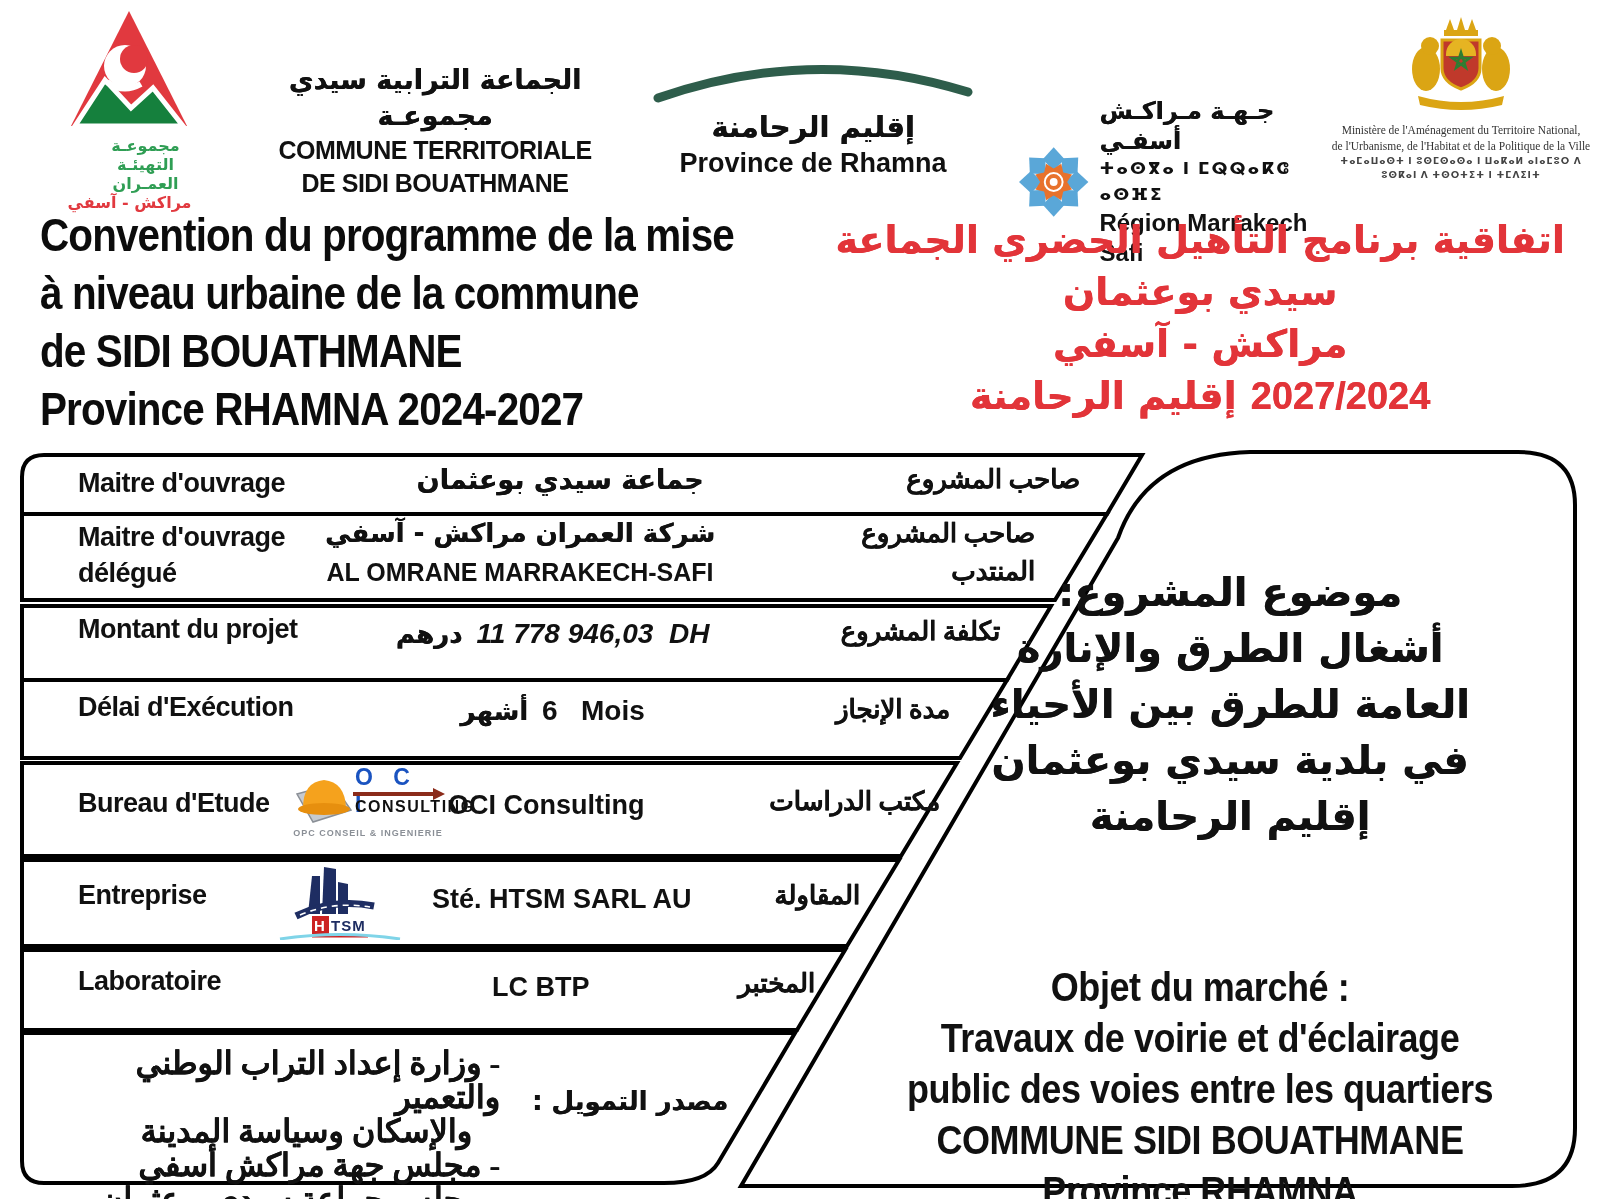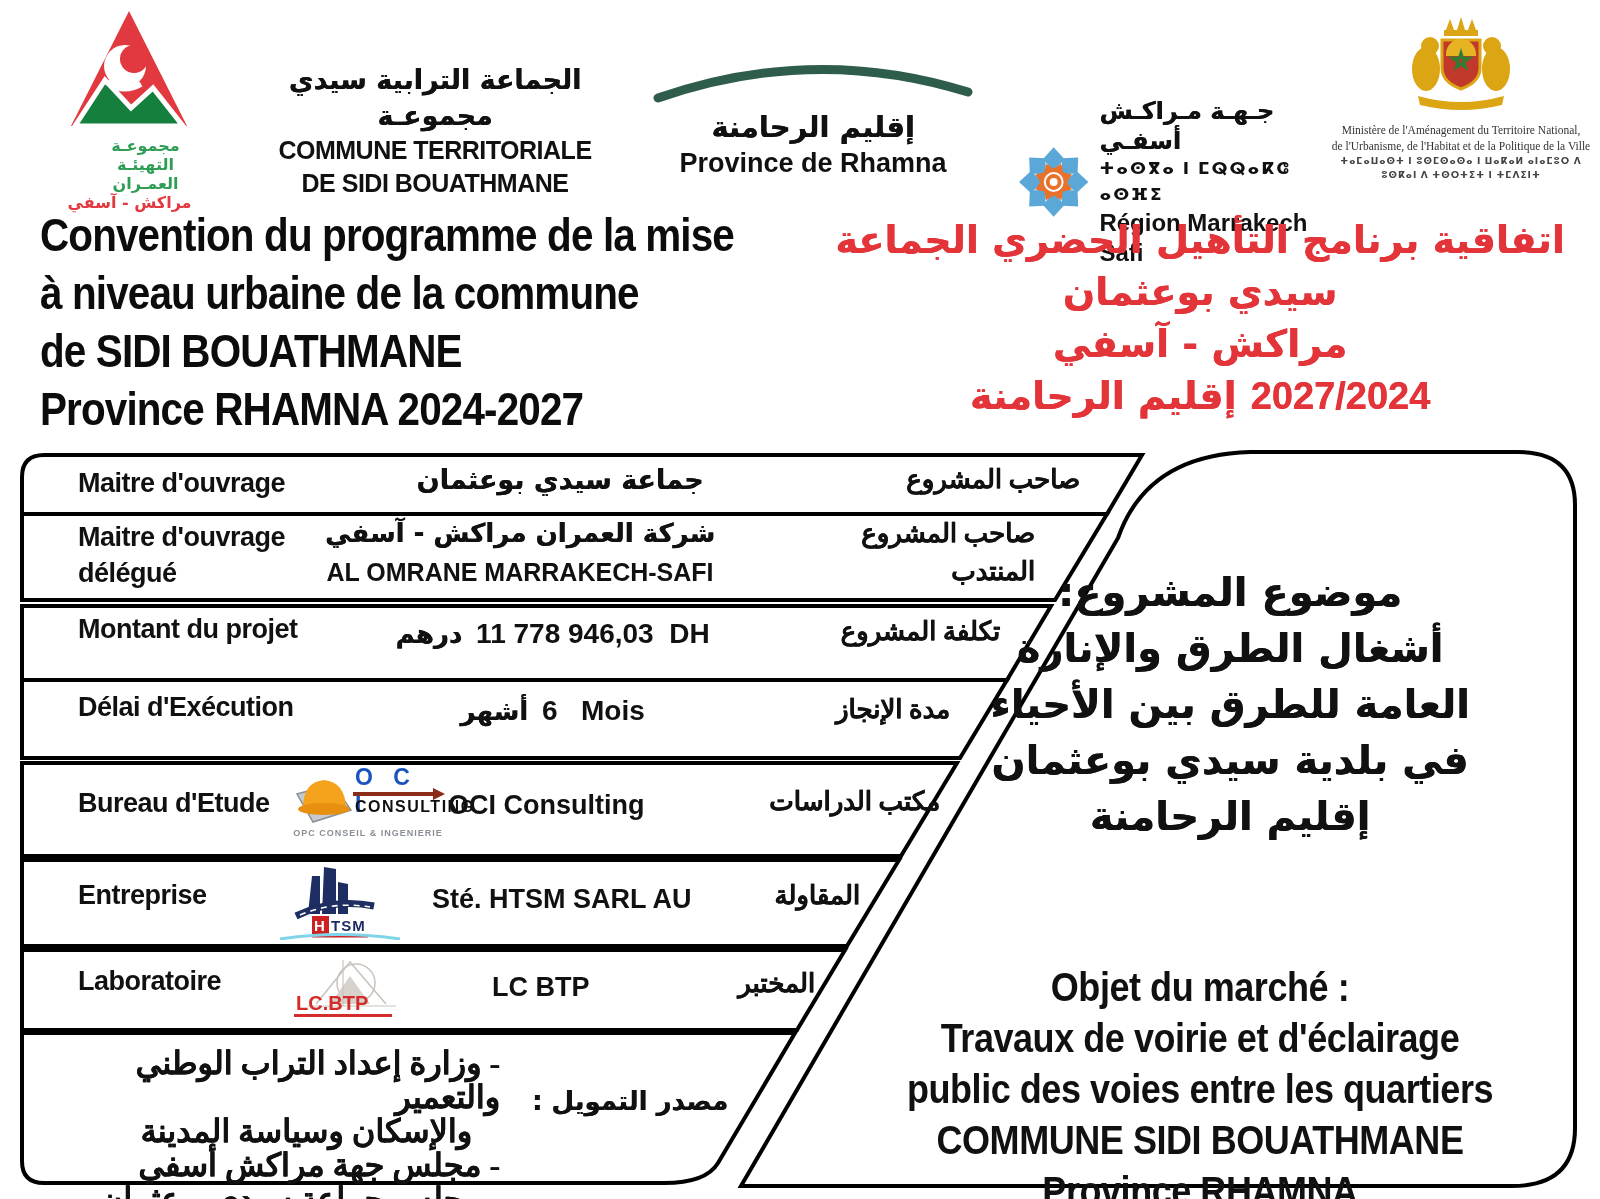--- a/index.html
+++ b/index.html
@@ -169,21 +169,21 @@
   <div class="abs lat tlabel" style="left:78px;top:522px;">Maitre d'ouvrage</div>
   <div class="abs lat tlabel" style="left:78px;top:558px;">délégué</div>
   <div class="abs ar tval-ar center thick" style="left:300px;top:518px;width:440px;font-size:26px;">شركة العمران مراكش - آسفي</div>
   <div class="abs lat tval-lat center" style="left:300px;top:558px;width:440px;font-size:25px;">AL OMRANE MARRAKECH-SAFI</div>
   <div class="abs ar tar right thick" style="left:790px;top:518px;width:245px;">صاحب المشروع</div>
   <div class="abs ar tar right thick" style="left:790px;top:556px;width:245px;">المنتدب</div>
 
   <div class="abs lat tlabel" style="left:78px;top:614px;">Montant du projet</div>
   <div class="abs flexrow" style="left:380px;top:618px;width:345px;">
     <span class="ar thick" style="font-size:26px;">درهم</span>
-    <span class="lat pre" style="font-size:28px;">11 778 946,03  DH</span>
+    <span class="lat pre" style="font-size:28px;font-style:italic;">11 778 946,03  DH</span>
   </div>
   <div class="abs ar tar right thick" style="left:770px;top:616px;width:230px;">تكلفة المشروع</div>
 
   <div class="abs lat tlabel" style="left:78px;top:692px;">Délai d'Exécution</div>
   <div class="abs flexrow" style="left:420px;top:695px;width:265px;">
     <span class="ar thick" style="font-size:26px;">أشهر</span>
     <span class="lat pre" style="font-size:28px;">6   Mois</span>
   </div>
   <div class="abs ar tar right thick" style="left:730px;top:694px;width:220px;">مدة الإنجاز</div>
 
@@ -217,31 +217,20 @@
       <text x="36" y="69" font-family="Liberation Sans, sans-serif" font-size="15" font-weight="bold" fill="#ffffff">H</text>
       <text x="53" y="69" font-family="Liberation Sans, sans-serif" font-size="15" font-weight="bold" fill="#1e2d62" letter-spacing="1">TSM</text>
       <rect x="34" y="73" width="56" height="2.5" fill="#cc2222"></rect>
       <path d="M2 77 Q62 68 122 77" stroke="#7fd4e8" stroke-width="3" fill="none"></path>
     </svg>
   </div>
   <div class="abs lat" style="left:432px;top:884px;font-size:27px;">Sté. HTSM SARL AU</div>
   <div class="abs ar tar right thick" style="left:660px;top:880px;width:200px;">المقاولة</div>
 
   <div class="abs lat tlabel" style="left:78px;top:966px;">Laboratoire</div>
-  <div class="abs" style="left:288px;top:950px;width:115px;height:75px;">
-    <svg width="115" height="75" viewBox="0 0 115 75">
-      <circle cx="68" cy="33" r="19" stroke="#c9c3bd" stroke-width="1.5" fill="none"></circle>
-      <polygon points="42,54 62,26 82,54" fill="#d8d2cc"></polygon>
-      <path d="M28 54 L62 12 L98 54" stroke="#c9c3bd" stroke-width="1.5" fill="none"></path>
-      <line x1="55" y1="10" x2="55" y2="56" stroke="#c9c3bd" stroke-width="1.2"></line>
-      <line x1="20" y1="56" x2="108" y2="56" stroke="#c9c3bd" stroke-width="1.2"></line>
-      <text x="8" y="60" font-family="Liberation Sans, sans-serif" font-size="20" font-weight="bold" fill="#d42b2b">LC.BTP</text>
-      <rect x="6" y="64" width="98" height="3" fill="#d42b2b"></rect>
-    </svg>
-  </div>
   <div class="abs lat" style="left:492px;top:972px;font-size:27px;">LC BTP</div>
   <div class="abs ar tar right thick" style="left:625px;top:968px;width:190px;">المختبر</div>
 
   <div class="abs ar right thick" style="left:60px;top:1046px;width:440px;font-size:32px;line-height:34px;">
     <div>- وزارة إعداد التراب الوطني والتعمير</div>
     <div style="padding-left:0;padding-right:28px;">والإسكان وسياسة المدينة</div>
     <div>- مجلس جهة مراكش أسفي</div>
     <div>- مجلس جماعة سيدي بوعثمان</div>
   </div>
   <div class="abs ar center thick" style="left:530px;top:1086px;width:200px;font-size:26px;">مصدر التمويل :</div>

